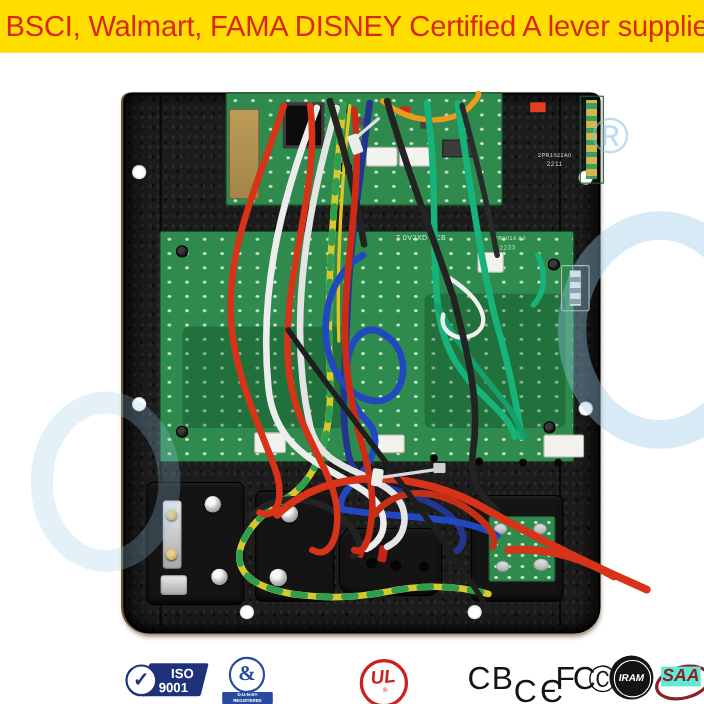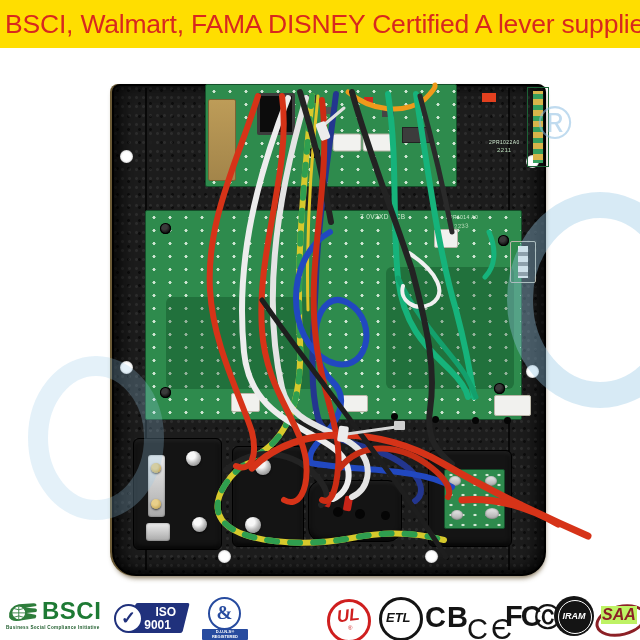--- a/index.html
+++ b/index.html
@@ -65,30 +65,30 @@
   #nom .bar{position:absolute;left:0;top:0;width:52px;height:5px;background:#111;}
   #nom .txt{position:absolute;left:-4px;top:2px;font-size:30px;font-weight:bold;color:#111;
     transform:scaleX(.82);letter-spacing:-1px;}
   .ul-circle{position:absolute;width:38px;height:38px;border-radius:50%;border:3px solid #cf1f1f;}
   .ul-txt{position:absolute;left:10px;top:7px;font-size:17px;font-weight:bold;font-style:italic;
     color:#cf1f1f;transform:rotate(-6deg);}
   .ul-r{position:absolute;left:21px;top:26px;font-size:6px;color:#cf1f1f;}
   .etl-circle{position:absolute;width:38px;height:38px;border-radius:50%;border:3.5px solid #141414;}
   .etl-txt{position:absolute;left:7px;top:13px;font-size:13px;font-weight:bold;font-style:italic;
     color:#141414;letter-spacing:0;}
-  .mark-big{font-size:29px;font-weight:bold;color:#141414;}
+  .mark-big{font-size:29px;font-weight:normal;color:#141414;}
   #iram .disc{position:absolute;width:40px;height:40px;border-radius:50%;background:#141414;}
   #iram .ring{position:absolute;left:4px;top:4px;width:32px;height:32px;border-radius:50%;
     border:1.5px solid #fff;}
   #iram .txt{position:absolute;left:0;top:15px;width:40px;text-align:center;color:#fff;
     font-size:9px;font-weight:bold;font-style:italic;}
   #saa .swoosh{position:absolute;left:-2px;top:4px;width:46px;height:25px;border:3px solid #8c2026;
     border-radius:50%;transform:rotate(-14deg);}
   #saa .txt{position:absolute;left:4px;top:5px;font-size:16px;font-weight:bold;color:#8c2026;
-    background:#bef264;padding:0 1px;font-style:italic;}
+    background:#5eead4;padding:0 1px;font-style:italic;}
 </style>
 </head>
 <body>
 
 <div id="stage">
 
   <div id="banner" class="abs">
     <span>BSCI, Walmart, FAMA DISNEY Certified A lever supplier</span>
   </div>
 
@@ -220,29 +220,20 @@
     <g fill="none">
       <ellipse cx="600" cy="300" rx="80" ry="95" stroke="rgba(150,200,230,.38)" stroke-width="26"></ellipse>
       <ellipse cx="96" cy="438" rx="58" ry="72" stroke="rgba(150,200,230,.26)" stroke-width="20"></ellipse>
     </g>
   </svg>
 
   <div id="wm-reg" class="abs">®</div>
 
   <div class="abs" style="left:0;top:592px;width:640px;height:48px;background:#fff;">
 
-    <div class="cert" style="left:6px;top:8px;width:102px;height:34px;">
-      <svg width="36" height="28" viewBox="0 0 40 32" style="position:absolute;left:0;top:-2px;">
-        <path d="M3 22 Q2 10 14 7 L31 6 Q35 6 34 9 L22 11 L33 12 Q36 13 34 16 L23 17 L33 19 Q35 20 33 23 L14 26 Q5 27 3 22 Z" fill="#2e7d3b"></path>
-        <circle cx="14" cy="17" r="8" fill="#fff" stroke="#2e7d3b" stroke-width="1.5"></circle>
-        <path d="M6.5 17 H21.5 M14 9.5 V24.5 M8.5 12 Q14 15 19.5 12 M8.5 22 Q14 19 19.5 22" stroke="#2e7d3b" stroke-width="1" fill="none"></path>
-      </svg>
-      <div id="bsci-text">BSCI</div>
-      <div id="bsci-tag">Business Social Compliance Initiative</div>
-    </div>
 
     <div class="cert" style="left:114px;top:9px;width:74px;height:34px;">
       <div class="iso-box">
         <div class="iso-t" style="left:22px;top:3px;font-size:12px;">ISO</div>
         <div class="iso-t" style="left:14px;top:16px;font-size:12px;">9001</div>
       </div>
       <div class="iso-circle">✓</div>
     </div>
 
     <div class="cert" style="left:202px;top:5px;width:46px;height:41px;">
@@ -253,24 +244,20 @@
       </div>
     </div>
 
 
     <div class="cert" style="left:327px;top:7px;width:46px;height:39px;">
       <div class="ul-circle"></div>
       <div class="ul-txt">UL</div>
       <div class="ul-r">®</div>
     </div>
 
-    <div class="cert" style="left:379px;top:5px;width:44px;height:42px;">
-      <div class="etl-circle"></div>
-      <div class="etl-txt">ETL</div>
-    </div>
 
     <div class="cert mark-big" style="left:425px;top:9px;letter-spacing:1px;">
       <span>CB</span>
     </div>
 
     <div class="cert mark-big" style="left:467px;top:21px;font-weight:400;">
       <span>C</span><span style="margin-left:3px;">Є</span>
     </div>
 
     <div class="cert mark-big" style="left:505px;top:8px;">

